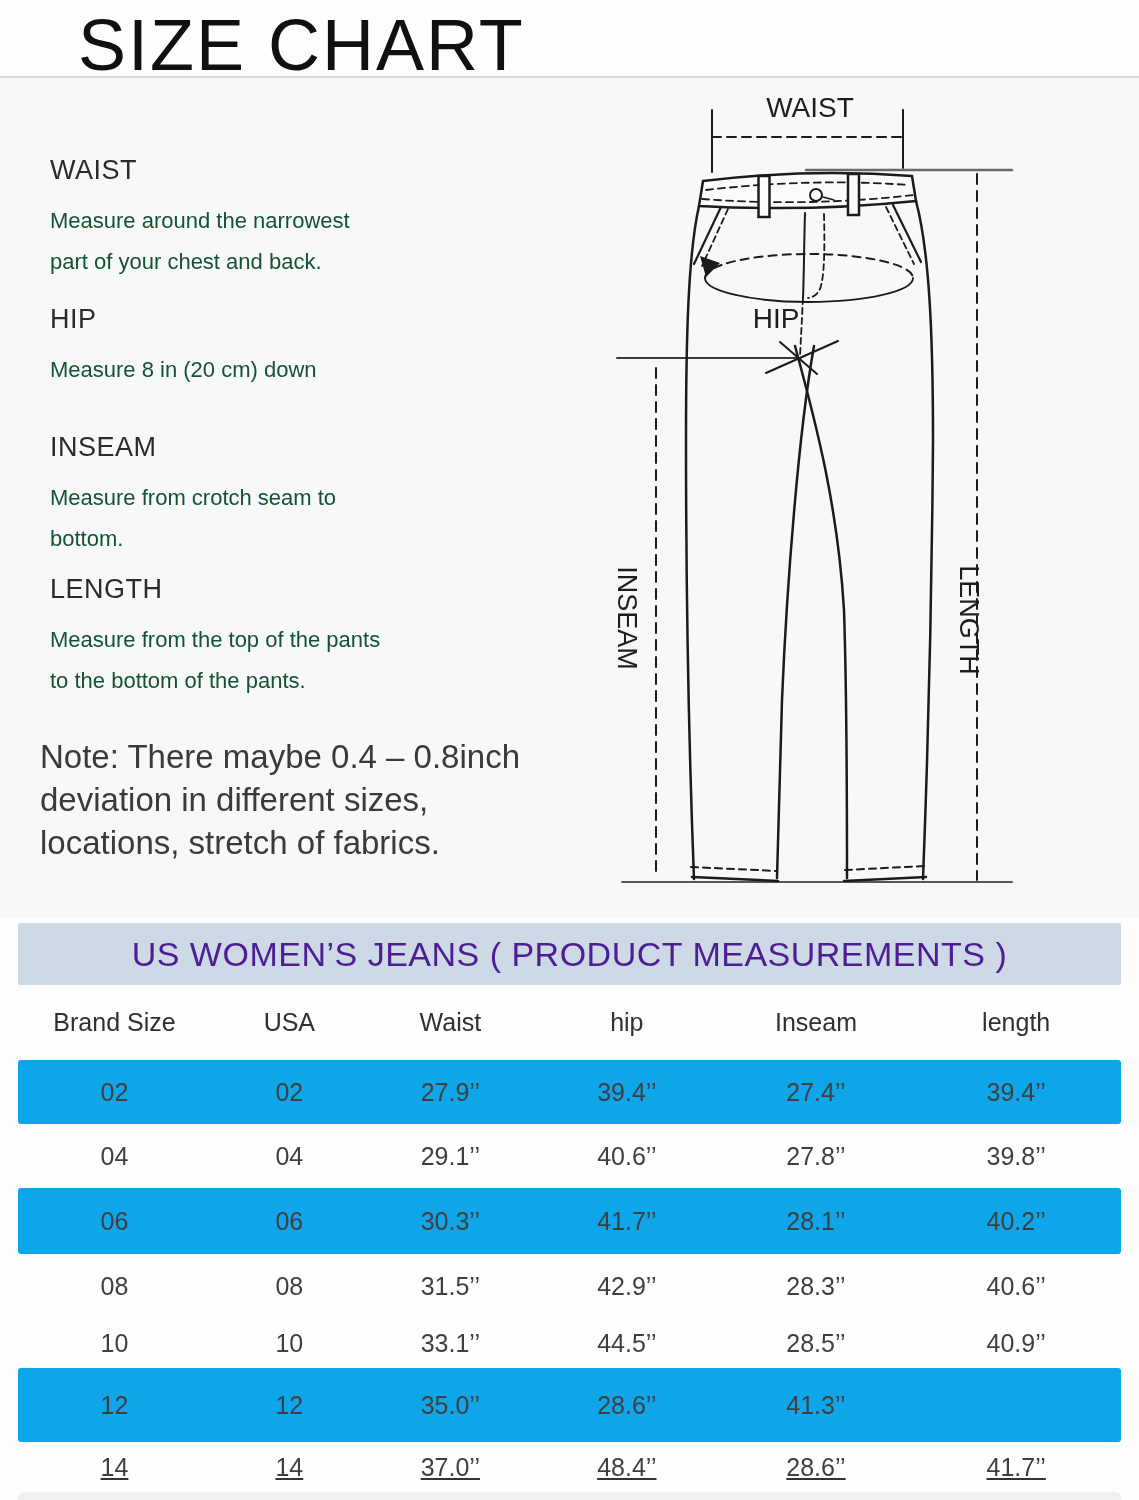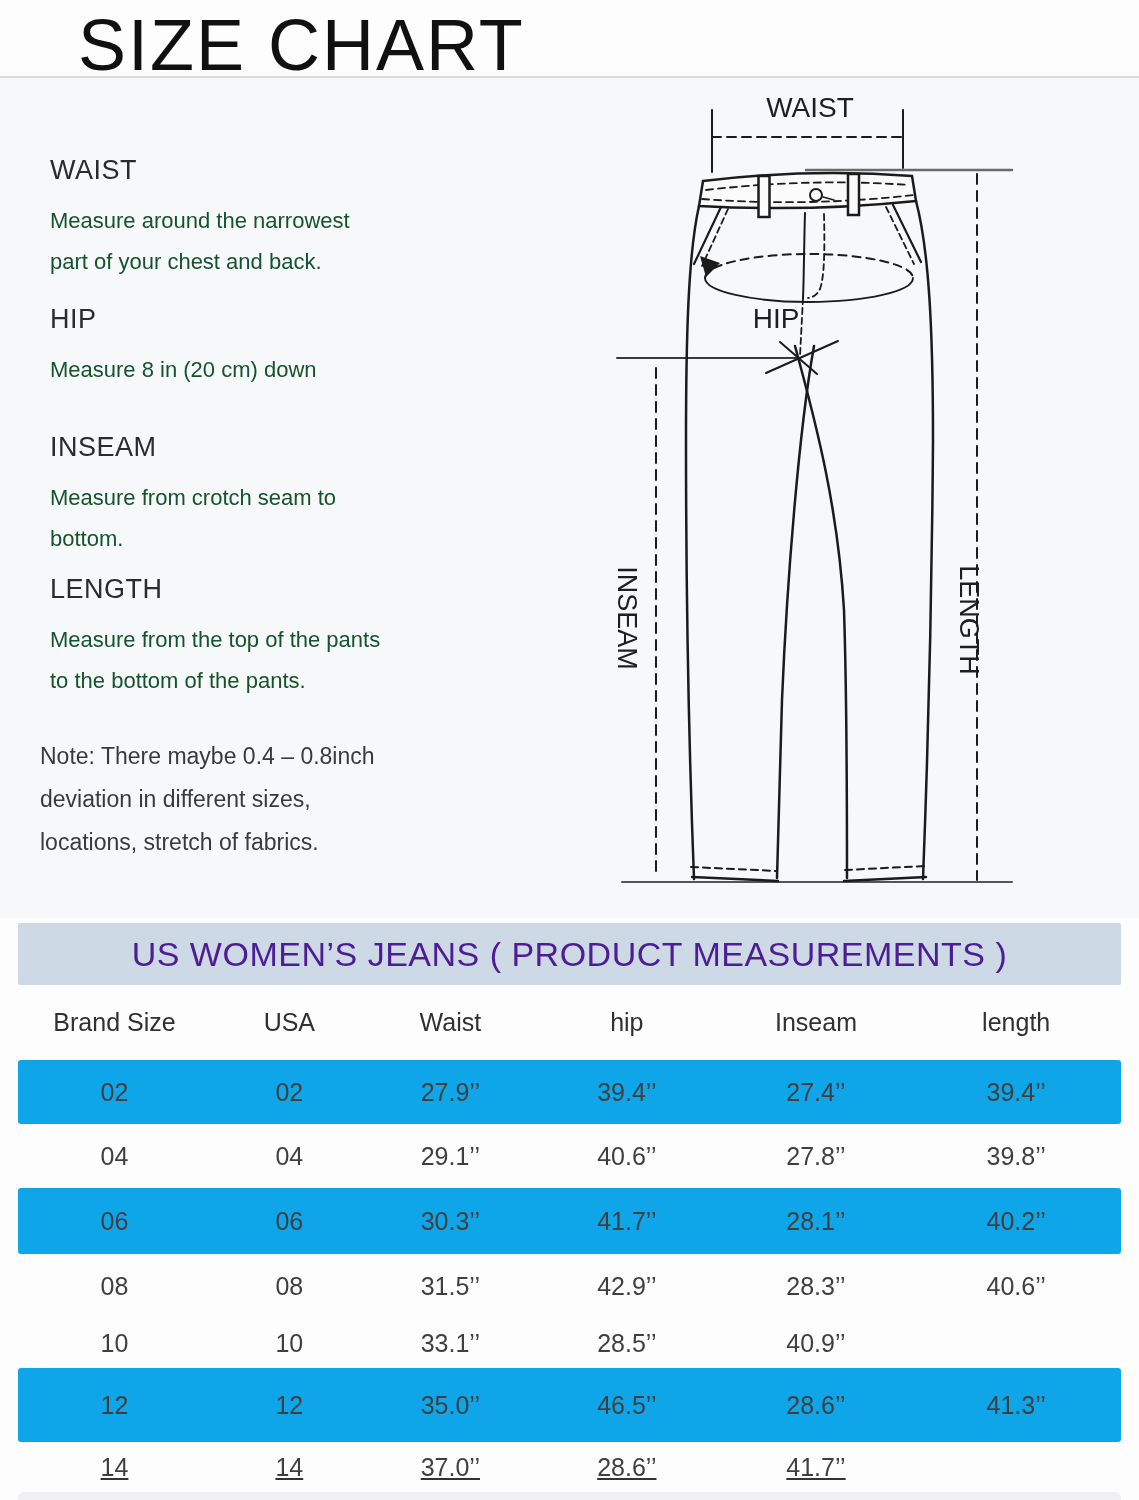--- a/index.html
+++ b/index.html
@@ -13,21 +13,21 @@
   
   .upper{position:absolute;top:78px;left:0;width:1139px;height:840px;background:#f7f8f9;}
   .defs{position:absolute;left:50px;top:75px;width:520px;}
   .def h3{margin:0 0 13px 0;font-size:27px;line-height:34px;font-weight:400;color:#2b2b2b;letter-spacing:.5px;}
   .def .ln{font-size:22px;line-height:41px;color:#14532d;}
   .def-waist{margin-bottom:20px;}
   .def-hip{margin-bottom:40px;}
   .def-inseam{margin-bottom:13px;}
   .def-length{margin-bottom:34px;}
   .note{margin-left:-10px;}
-  .note .ln{font-size:23px;line-height:43px;color:#3a3a3a;}
+  .note .ln{font-size:33px;line-height:43px;color:#3a3a3a;}
   .pants-svg{position:absolute;top:0;right:0;width:579px;height:840px;}
   
   .table-area{position:absolute;top:918px;left:0;width:1139px;height:582px;background:#fdfdfe;}
   .band{margin:5px 18px 0 18px;height:62px;border-radius:2px;display:flex;align-items:center;justify-content:center;}
   .band-title{font-size:34px;color:#4c1d95;letter-spacing:.5px;}
   .trow{display:grid;grid-template-columns:17.5% 14.2% 15% 17% 17.3% 19%;align-items:center;margin:0 18px;}
   .trow .c{text-align:center;font-size:25px;color:#3f3f3f;}
   .thead{height:75px;}
   .thead .c{color:#303030;}
   .r1{height:64px;}.r2{height:64px;}.r3{height:66px;}.r4{height:64px;}
@@ -179,35 +179,36 @@
     <div class="c">31.5’’</div>
     <div class="c">42.9’’</div>
     <div class="c">28.3’’</div>
     <div class="c">40.6’’</div>
   </div>
 
   <div class="trow r5">
     <div class="c">10</div>
     <div class="c">10</div>
     <div class="c">33.1’’</div>
+    <div class="c">44.5’’</div>
     <div class="c">28.5’’</div>
     <div class="c">40.9’’</div>
   </div>
 
   <div class="trow r6 stripe">
     <div class="c">12</div>
     <div class="c">12</div>
     <div class="c">35.0’’</div>
-    <div class="c">46.5’’</div>
     <div class="c">28.6’’</div>
     <div class="c">41.3’’</div>
   </div>
 
   <div class="trow r7">
     <div class="c">14</div>
     <div class="c">14</div>
     <div class="c">37.0’’</div>
+    <div class="c">48.4’’</div>
     <div class="c">28.6’’</div>
     <div class="c">41.7’’</div>
   </div>
 
   <div class="partial-stripe"></div>
 </div>
 
 </body></html>

